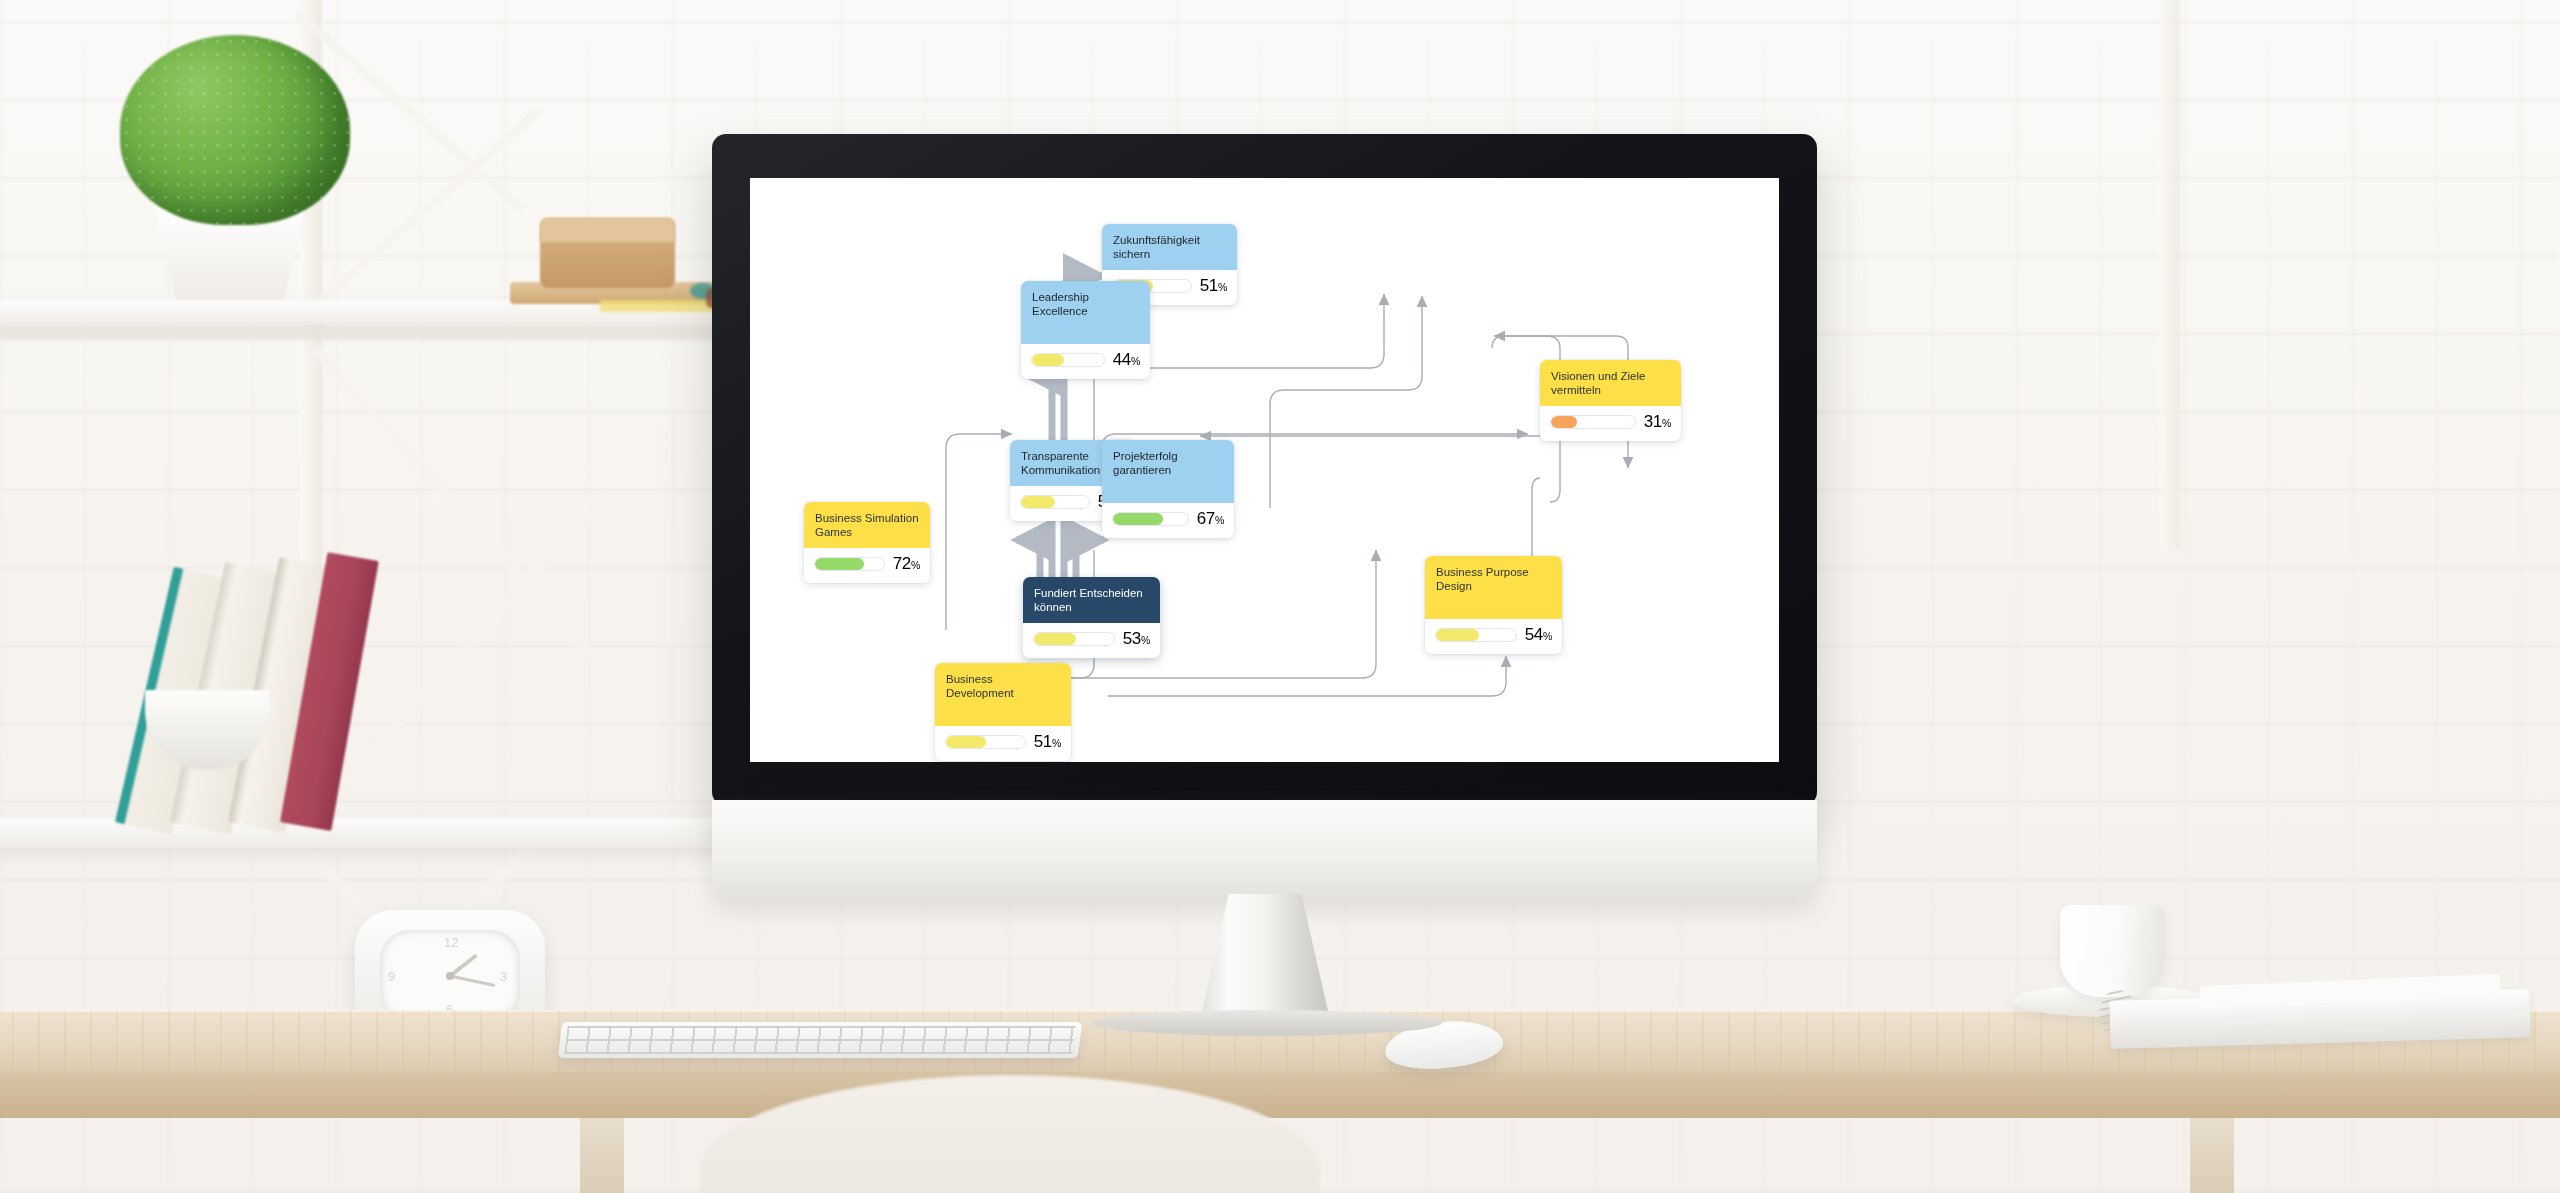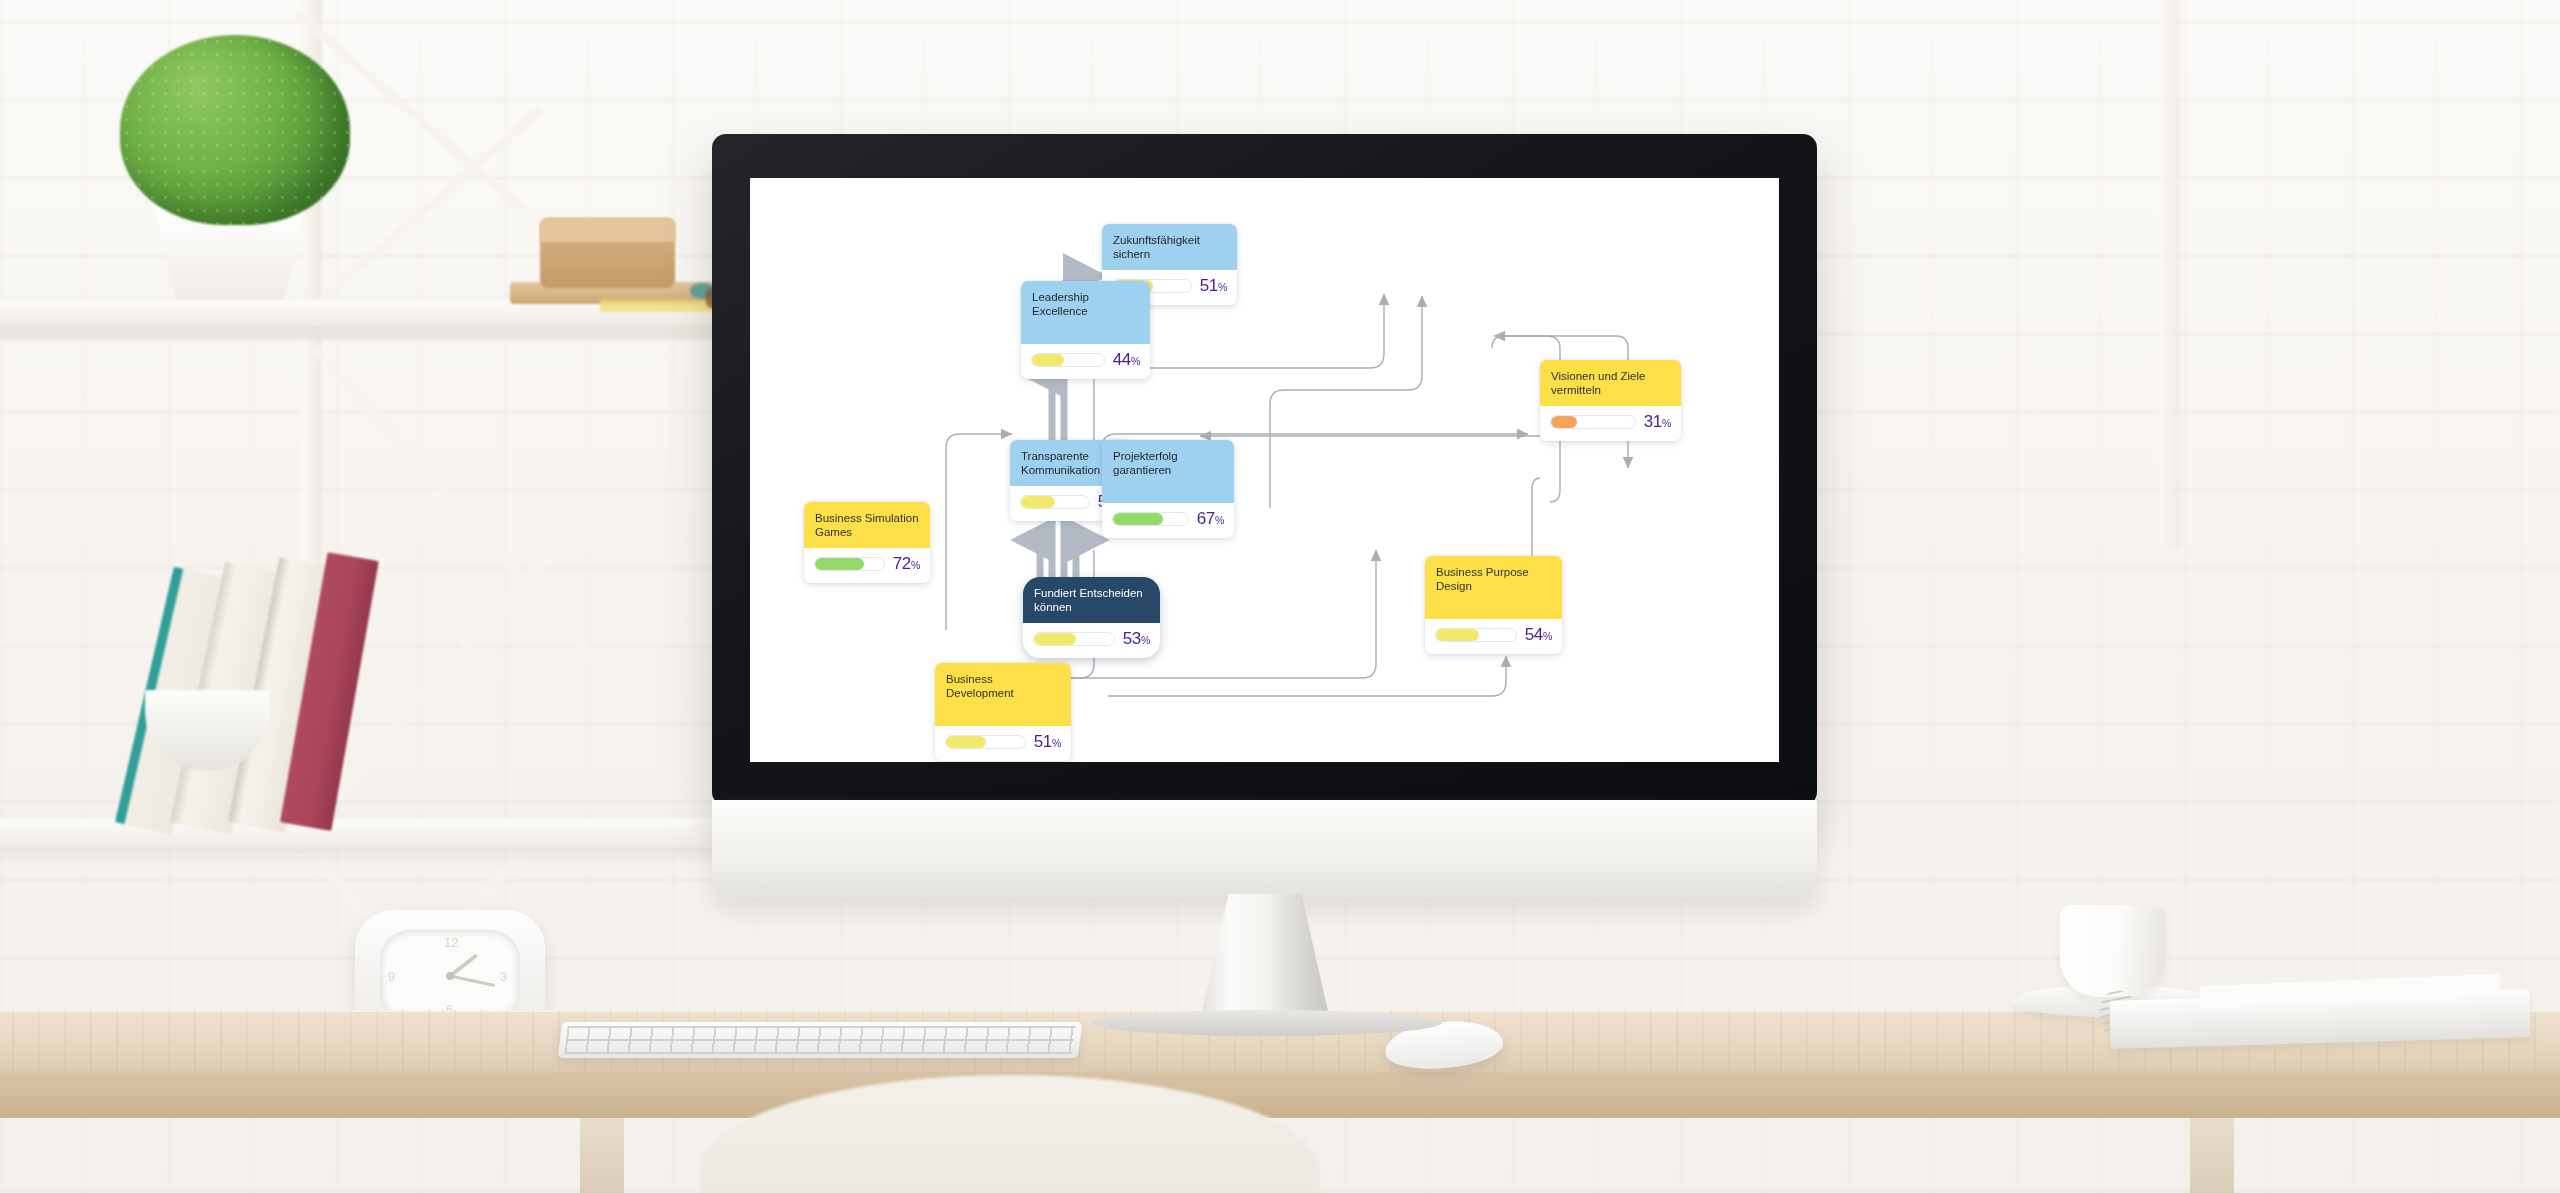--- a/index.html
+++ b/index.html
@@ -141,21 +141,21 @@
   .canvas{position:absolute;inset:0;background:#fff;}
   svg.edges{position:absolute;left:0;top:0;width:1029px;height:584px;}
 
   .node{position:absolute;border-radius:7px;background:#fff;
     box-shadow:0 2px 7px rgba(80,90,110,.20), 0 0 0 .5px rgba(120,130,150,.10);
     overflow:hidden;}
   .node .head{padding:9px 11px 9px 11px;font-size:11.5px;line-height:14px;color:#2e3338;}
   .node .bar-row{display:flex;align-items:center;gap:8px;padding:6px 10px 9px 10px;background:#fff;}
   .track{flex:1;height:12px;border-radius:7px;background:#fff;border:1px solid #e3e6ea;overflow:hidden;}
   .fill{height:100%;border-radius:7px;}
-  .pct{font-size:17px;color:#4c1d95;letter-spacing:-.3px;white-space:nowrap;}
+  .pct{font-size:17px;color:#000000;letter-spacing:-.3px;white-space:nowrap;}
   .pct .sym{font-size:10.5px;}
 
   .head.blue{background:#9ed0f0;color:#22282e;}
   .head.grey{background:#fde047;color:#2e3338;}
   .head.navy{background:#274868;color:#ffffff;}
   .node.sel{box-shadow:0 3px 10px rgba(40,60,90,.28);}
 </style>
 </head>
 <body>
 
@@ -333,21 +333,21 @@
       <div class="node" style="left:54px;top:324px;width:126px;">
         <div class="head grey">Business Simulation Games</div>
         <div class="bar-row">
           <div class="track">
               <div class="fill" style="width:72%;background:#95d96a;"></div>
             </div>
           <div class="pct"><span>72</span><span class="sym">%</span></div>
         </div>
       </div>
 
-      <div class="node sel" style="left:273px;top:399px;width:137px;border-radius:17px;">
+      <div class="node sel" style="left:273px;top:399px;width:137px;">
         <div class="head navy">Fundiert Entscheiden können</div>
         <div class="bar-row">
           <div class="track">
               <div class="fill" style="width:53%;background:#f2e96a;"></div>
             </div>
           <div class="pct"><span>53</span><span class="sym">%</span></div>
         </div>
       </div>
 
       <div class="node" style="left:675px;top:378px;width:137px;">

